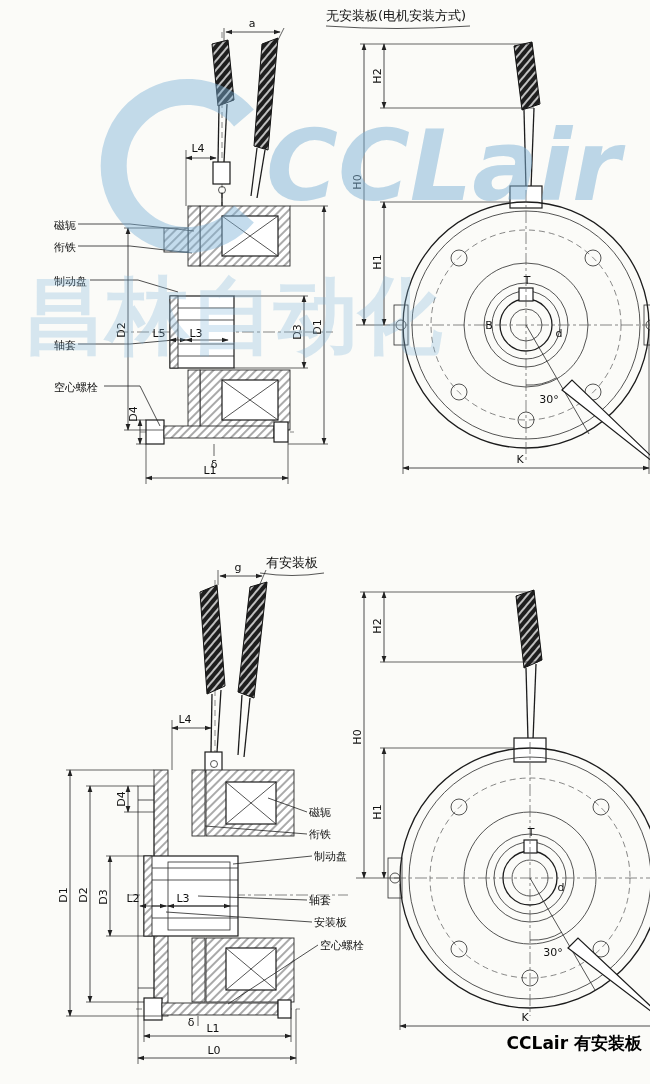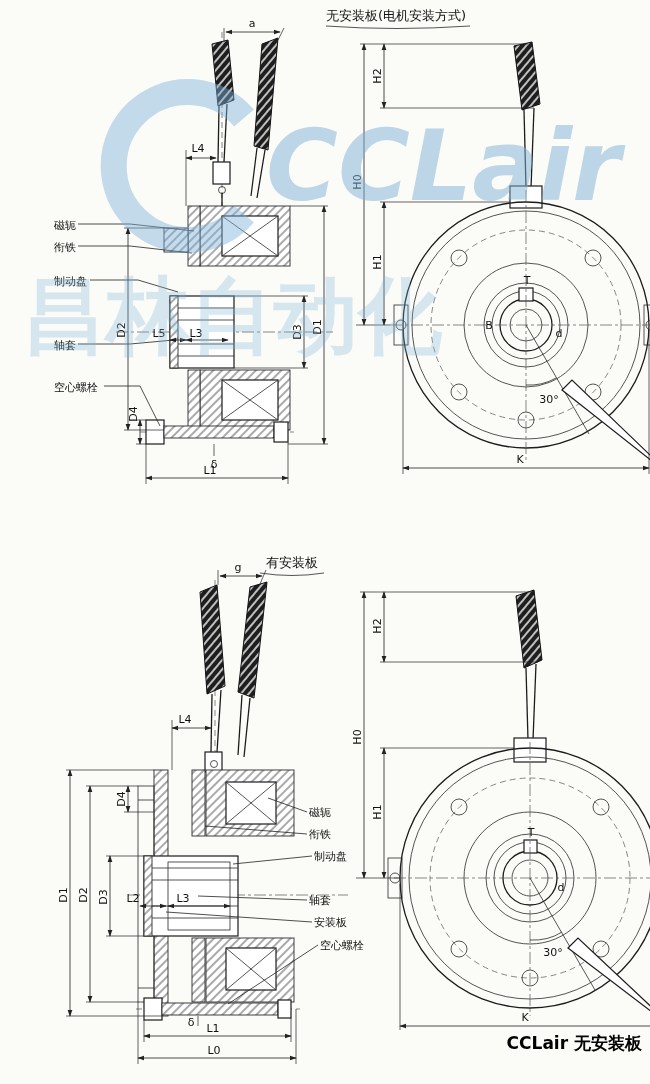--- a/index.html
+++ b/index.html
@@ -369,14 +369,14 @@
     </g>
   </g>
 
   <g pointer-events="none">
     <path d="M216,118 A74,74 0 1 0 216,214" fill="none" stroke="rgba(125,178,214,0.45)" stroke-width="26"></path>
     <text x="238" y="200" font-family="DejaVu Sans, sans-serif" font-size="98" font-style="italic" font-weight="bold" fill="rgba(125,178,214,0.5)">CCLair</text>
     <text x="-6" y="345" font-family="DejaVu Sans, sans-serif" font-size="84" font-weight="bold" fill="rgba(130,182,218,0.30)">昌林自动化</text>
   </g>
 </svg>
 
-<div id="footer-brand">CCLair 无安装板</div>
+<div id="footer-brand">CCLair 有安装板</div>
 </div>
 
 </body></html>

